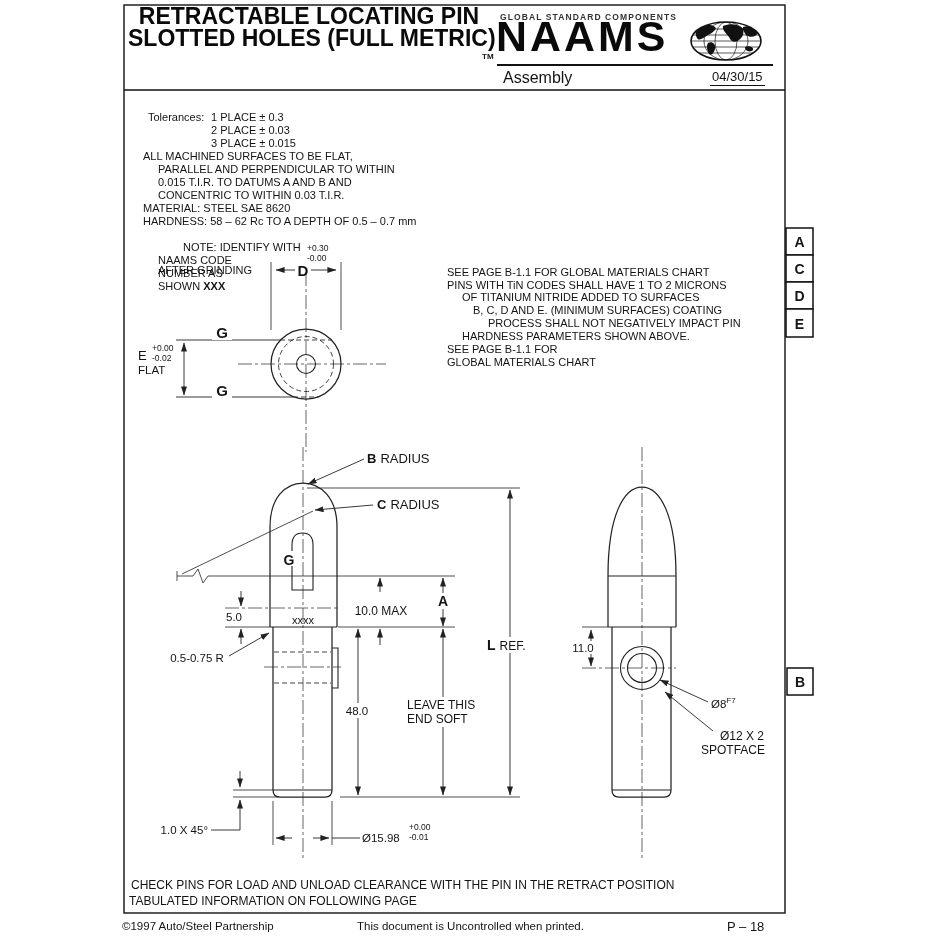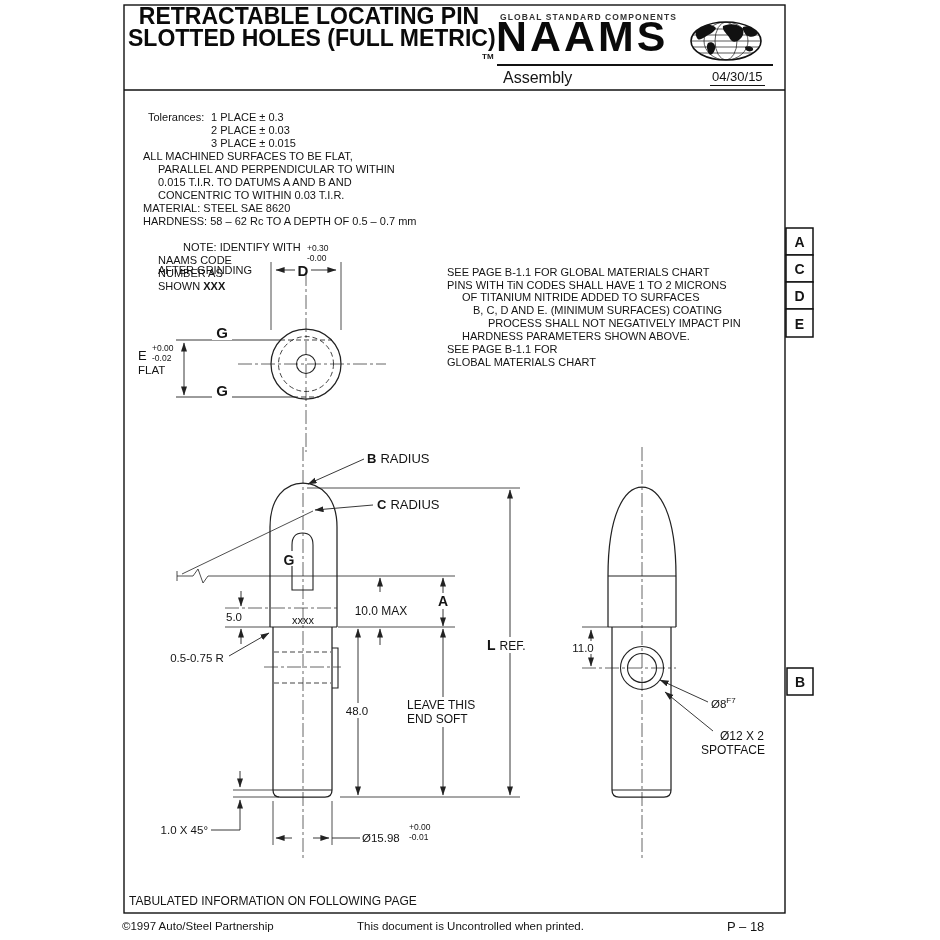--- a/index.html
+++ b/index.html
@@ -270,19 +270,20 @@
 
   <div class="abs n" style="left:447px;top:266px;">SEE PAGE B-1.1 FOR GLOBAL MATERIALS CHART</div>
   <div class="abs n" style="left:447px;top:279px;">PINS WITH TiN CODES SHALL HAVE 1 TO 2 MICRONS</div>
   <div class="abs n" style="left:462px;top:291px;">OF TITANIUM NITRIDE ADDED TO SURFACES</div>
   <div class="abs n" style="left:460px;top:304px;margin-left:13px;">B, C, D AND E. (MINIMUM SURFACES) COATING</div>
   <div class="abs n" style="left:462px;top:317px;padding-left:26px;">PROCESS SHALL NOT NEGATIVELY IMPACT PIN</div>
   <div class="abs n" style="left:462px;top:330px;">HARDNESS PARAMETERS SHOWN ABOVE.</div>
   <div class="abs n" style="left:447px;top:343px;">SEE PAGE B-1.1 FOR</div>
   <div class="abs n" style="left:447px;top:356px;">GLOBAL MATERIALS CHART</div>
 
+  <div class="abs bn" style="left:131px;top:878px;">CHECK PINS FOR LOAD AND UNLOAD CLEARANCE WITH THE PIN IN THE RETRACT POSITION</div>
   <div class="abs bn" style="left:129px;top:894px;">TABULATED INFORMATION ON FOLLOWING PAGE</div>
 
   <div class="abs ft" style="left:122px;top:920px;">©1997 Auto/Steel Partnership</div>
   <div class="abs ft" style="left:337px;top:920px;margin-left:20px;">This document is Uncontrolled when printed.</div>
   <div class="abs ft" style="left:727px;top:919px;font-size:13px;">P – 18</div>
 
 </div>
 
 </body></html>

